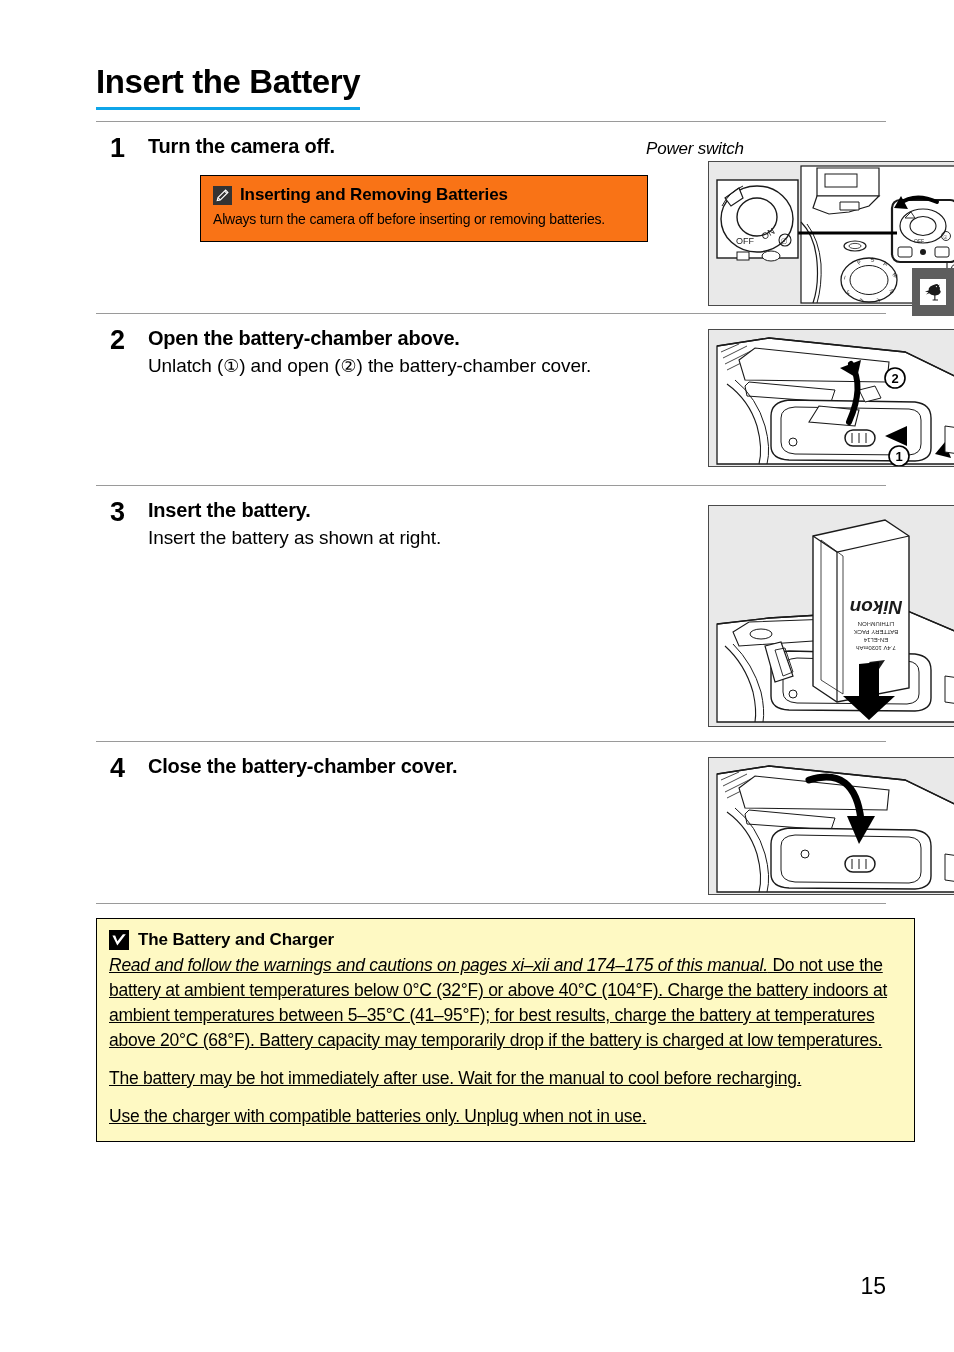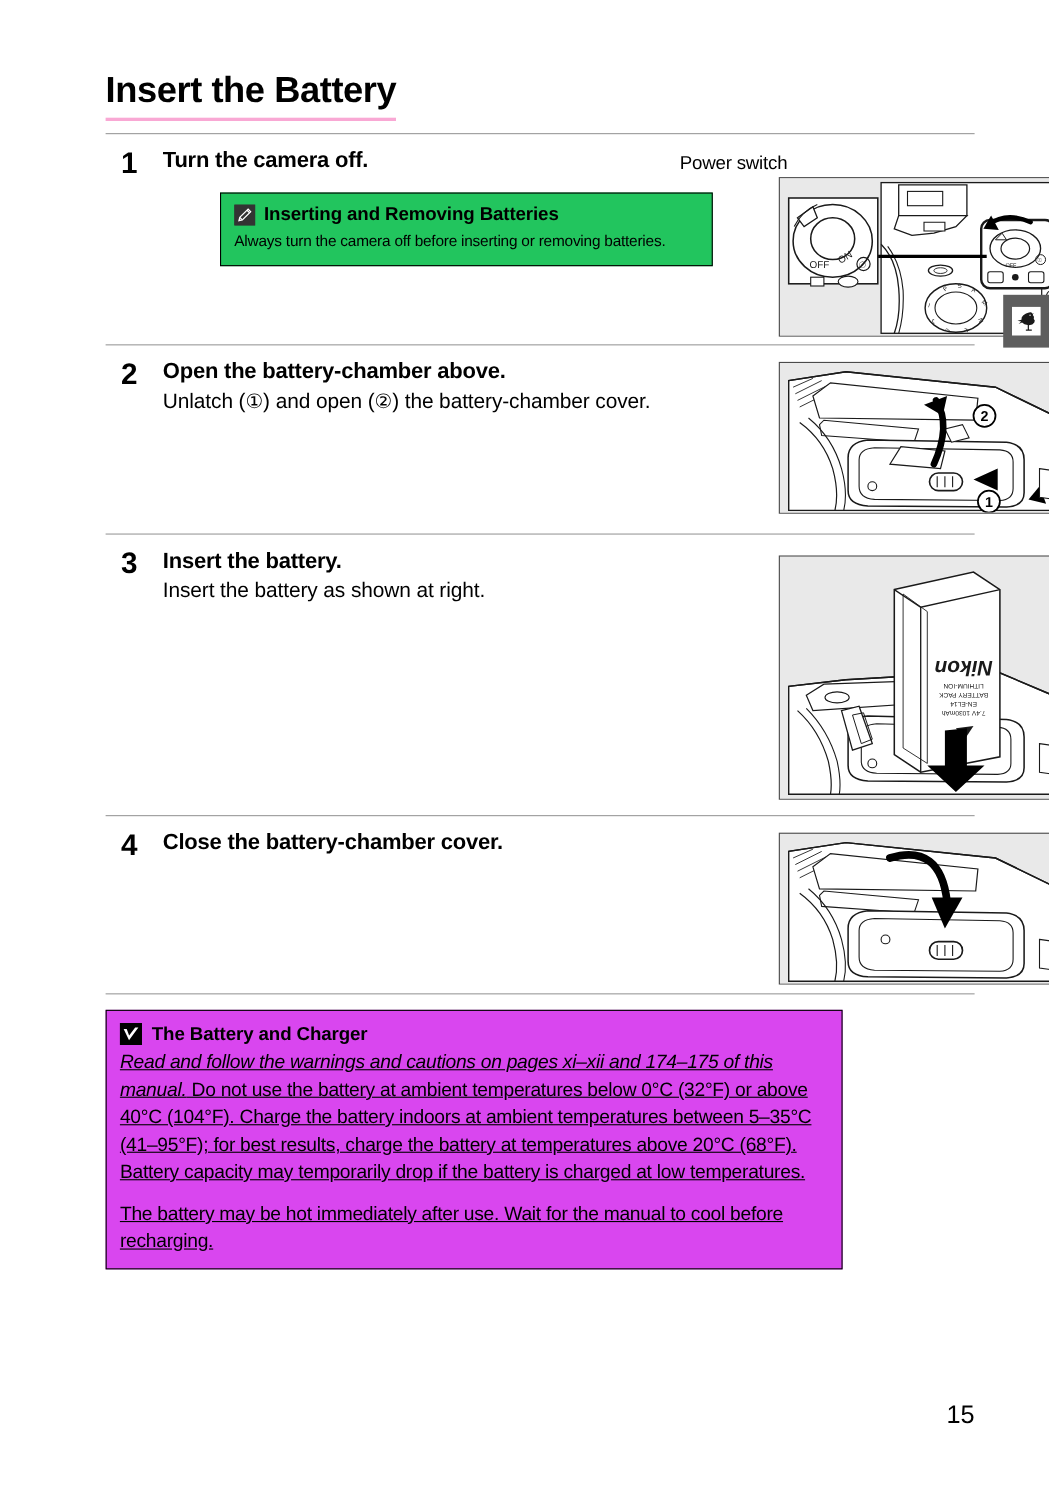--- a/index.html
+++ b/index.html
@@ -30,21 +30,21 @@
     top: 62px;
     width: 790px;
   }
   .page-title {
     font-size: 33px;
     font-weight: bold;
     letter-spacing: -0.4px;
     line-height: 40px;
     margin: 0;
     padding: 0 0 5px 0;
-    border-bottom: 3px solid #f9a8d4;
+    border-bottom: 3px solid #0ea5e9;
     display: inline-block;
   }
 
   
   .rule {
     position: absolute;
     left: 96px;
     width: 790px;
     height: 1px;
     background: #9a9a9a;
@@ -88,21 +88,21 @@
 
   
   .note-box {
     position: absolute;
     left: 52px;
     top: 42px;
     width: 448px;
     border: 1px solid #000;
     box-sizing: border-box;
     padding: 8px 12px 10px 12px;
-    background: #22c55e;
+    background: #f97316;
   }
   .note-head {
     display: flex;
     align-items: center;
     gap: 8px;
     margin-bottom: 1px;
   }
   .note-head-text {
     font-size: 17px;
     font-weight: bold;
@@ -130,22 +130,24 @@
     background: #e9e9e9;
     border: 1px solid #4a4a4a;
     box-sizing: border-box;
     overflow: hidden;
   }
   .illus svg { display: block; }
 
   .caption {
     position: absolute;
     font-size: 17px;
+    font-style: italic;
     letter-spacing: -0.2px;
     line-height: 20px;
+    margin-left: 28px;
   }
 
   
   .side-tab {
     position: absolute;
     left: 912px;
     top: 268px;
     width: 42px;
     height: 48px;
     background: #5e5e5e;
@@ -160,25 +162,25 @@
     display: flex;
     align-items: center;
     justify-content: center;
   }
 
   
   .warn-box {
     position: absolute;
     left: 96px;
     top: 918px;
-    width: 670px;
+    width: 819px;
     border: 1px solid #000;
     box-sizing: border-box;
     padding: 10px 12px 12px 12px;
-    background: #d946ef;
+    background: #fef9c3;
   }
   .warn-head {
     display: flex;
     align-items: center;
     gap: 9px;
     margin-bottom: 2px;
   }
   .warn-head-text {
     font-size: 17px;
     font-weight: bold;
@@ -483,17 +485,18 @@
       <span class="warn-icon">
         <svg width="20" height="20" viewBox="0 0 20 20">
           <rect x="0" y="0" width="20" height="20" fill="#000000"></rect>
           <path d="M3.4 5.4 L8.3 15.6 L16.8 4.2 L13.9 4.2 L8.4 11.3 L6.2 5.4 Z" fill="#ffffff"></path>
         </svg>
       </span>
       <span class="warn-head-text">The Battery and Charger</span>
     </div>
     <p class="warn-p"><span class="it">Read and follow the warnings and cautions on pages xi–xii and 174–175 of this manual.</span><span>  Do not use the battery at ambient temperatures below 0°C (32°F) or above 40°C (104°F).  Charge the battery indoors at ambient temperatures between 5–35°C (41–95°F); for best results, charge the battery at temperatures above 20°C (68°F).  Battery capacity may temporarily drop if the battery is charged at low temperatures.</span></p>
     <p class="warn-p">The battery may be hot immediately after use.  Wait for the manual to cool before recharging.</p>
+    <p class="warn-p">Use the charger with compatible batteries only.  Unplug when not in use.</p>
   </div>
 
   <div class="page-num">15</div>
 
 </div>
 
 </body></html>

